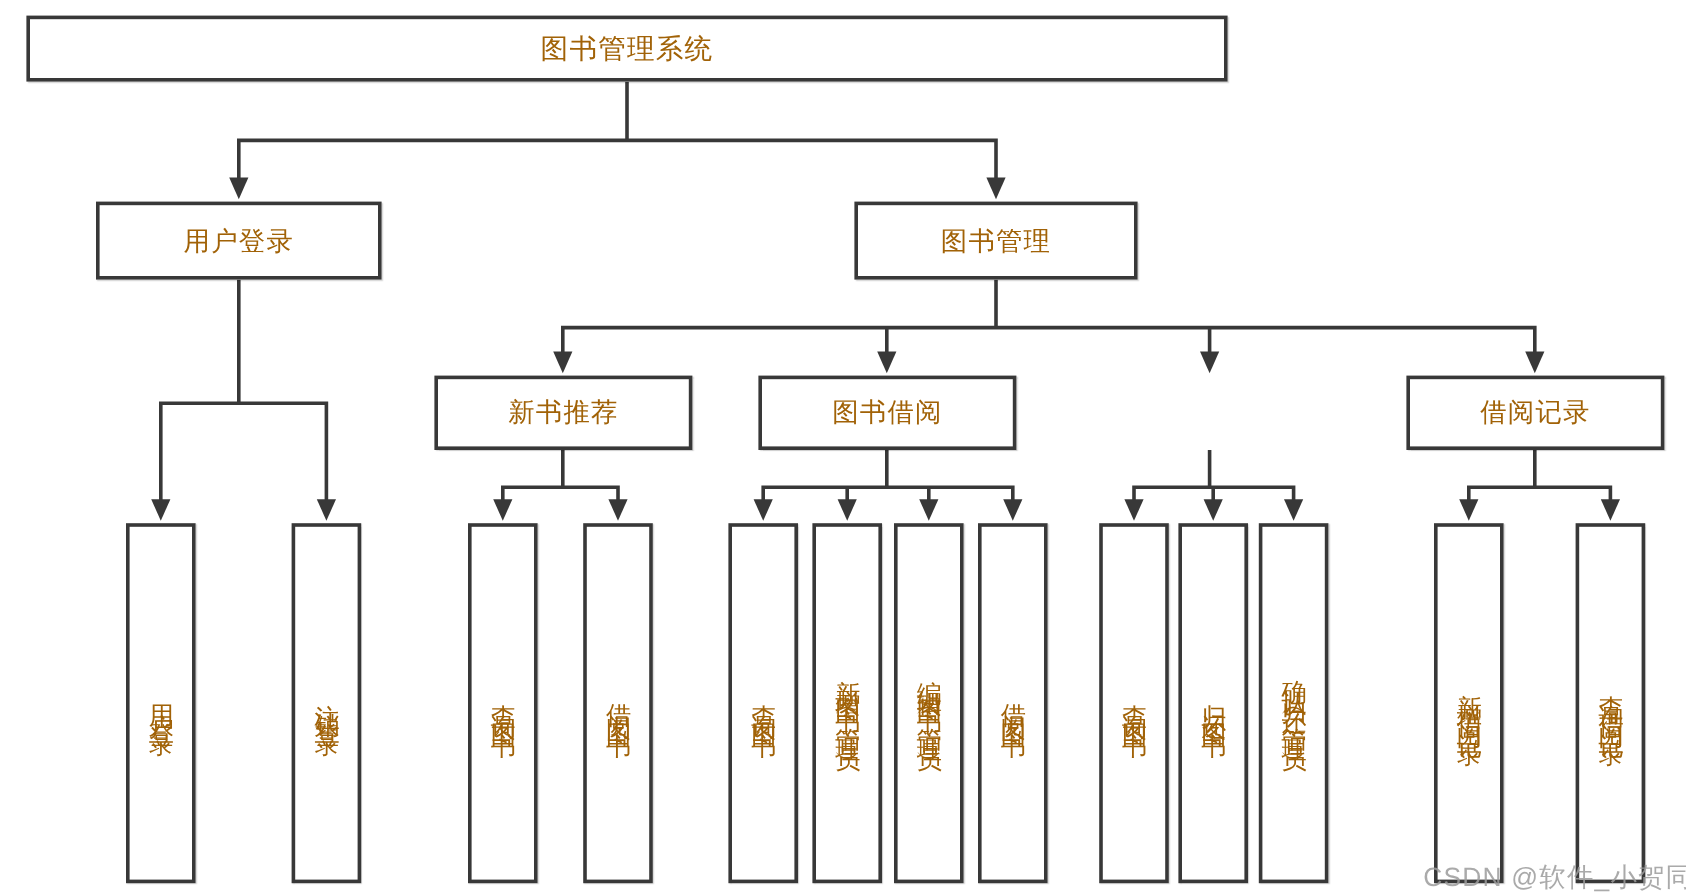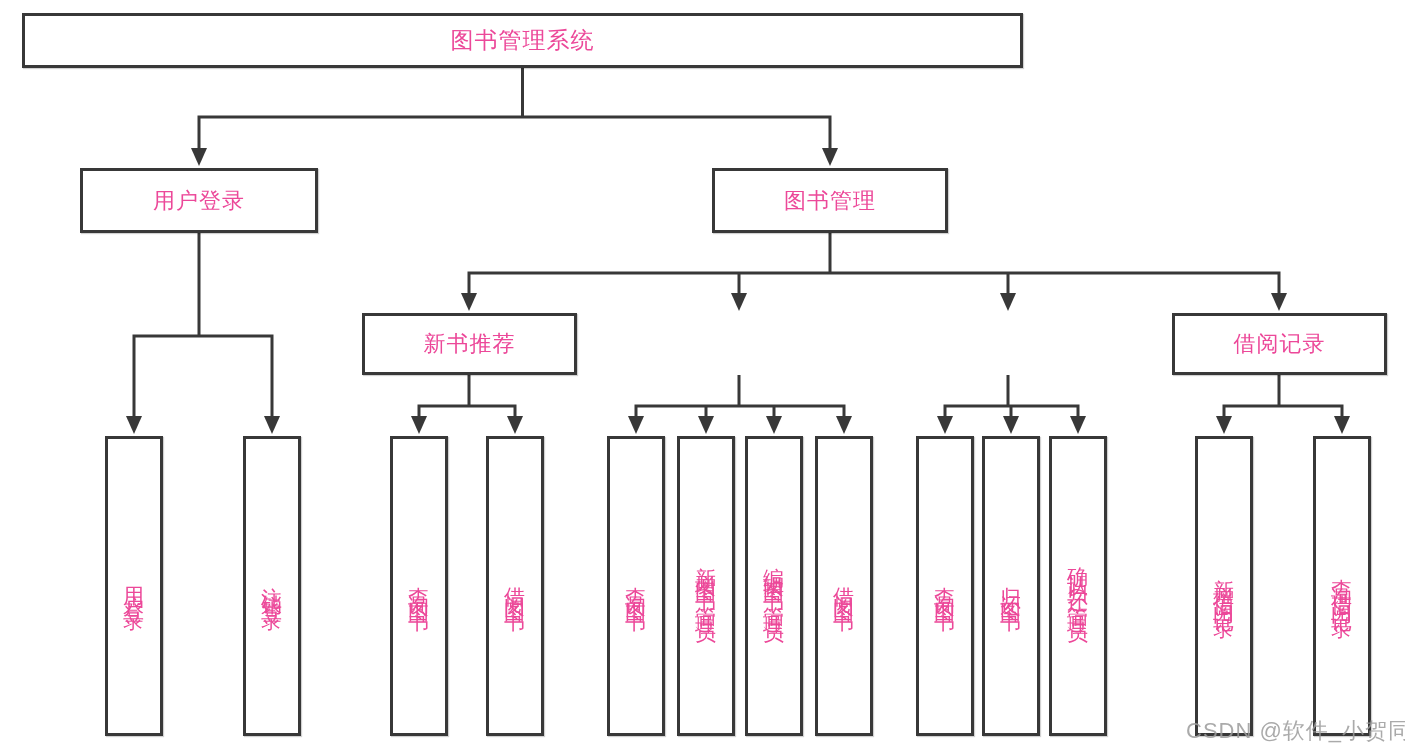--- a/index.html
+++ b/index.html
@@ -2,21 +2,21 @@
 <html><head>
 <meta charset="utf-8">
 <style>
   html,body{margin:0;padding:0;background:#fff;}
   #canvas{
     position:relative;width:1405px;height:747px;background:#ffffff;
     font-family:"Liberation Sans","DejaVu Sans",sans-serif;overflow:hidden;
   }
   .node{
     position:absolute;box-sizing:border-box;border:3px solid #383838;background:#ffffff;
-    display:flex;align-items:center;justify-content:center;color:#ec4899;
+    display:flex;align-items:center;justify-content:center;color:#a16207;
     box-shadow:1px 1px 1px rgba(0,0,0,0.18);
   }
   .node.h{font-size:22px;letter-spacing:1px;}
   .node.h.title{font-size:23px;}
   .node.v{
     writing-mode:vertical-rl;text-orientation:mixed;
     font-size:21px;letter-spacing:8px;line-height:1;
   }
   svg.wires{position:absolute;left:0;top:0;z-index:1;}
   .node{z-index:2;}
@@ -77,20 +77,23 @@
   <div class="node h" style="left:80px;top:168px;width:238px;height:65px">
     <span>用户登录</span>
   </div>
   <div class="node h" style="left:712px;top:168px;width:236px;height:65px">
     <span>图书管理</span>
   </div>
 
   <div class="node h" style="left:362px;top:313px;width:215px;height:62px">
     <span>新书推荐</span>
   </div>
+  <div class="node h" style="left:632px;top:313px;width:215px;height:62px">
+    <span>图书借阅</span>
+  </div>
   <div class="node h" style="left:1172px;top:313px;width:215px;height:62px">
     <span>借阅记录</span>
   </div>
 
   <div class="node v" style="left:105px;top:436px;width:58px;height:300px">
     <span>用户登录</span>
   </div>
   <div class="node v" style="left:243px;top:436px;width:58px;height:300px">
     <span>注销登录</span>
   </div>

